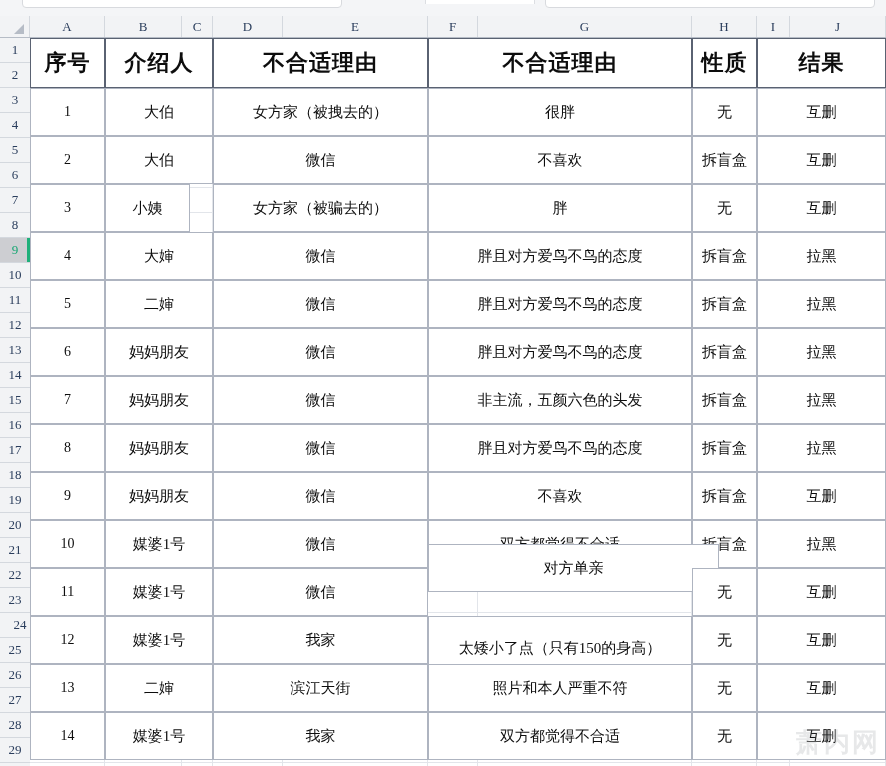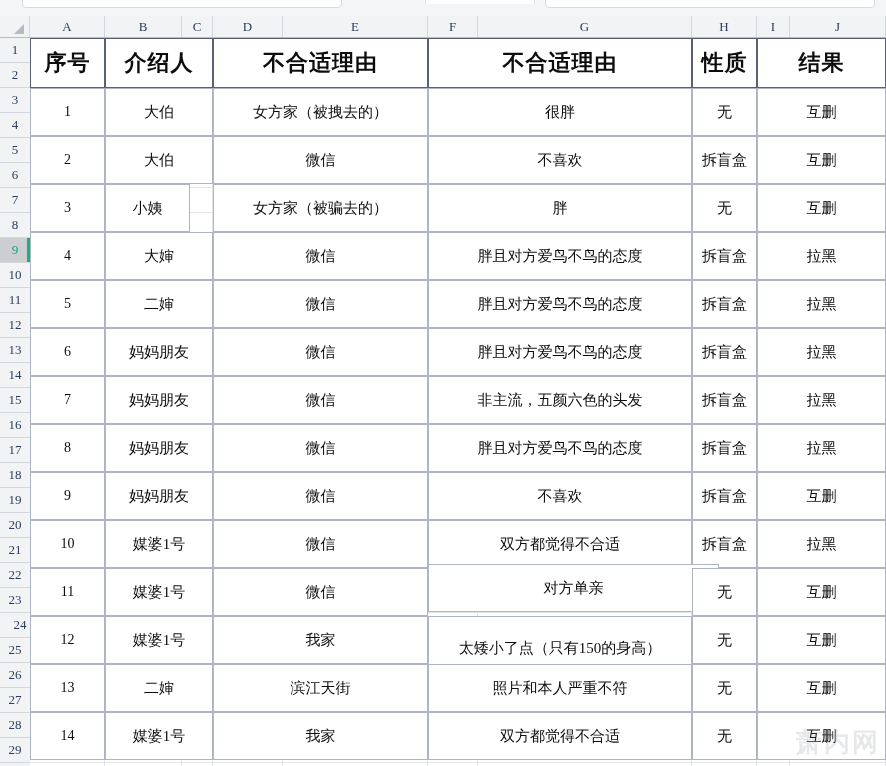--- a/index.html
+++ b/index.html
@@ -365,21 +365,21 @@
           <div class="cell" style="left: 727px; width: 129px; top: 434px; height: 48px;">互删</div>
           <div class="cell num" style="left: 0px; width: 75px; top: 482px; height: 48px;">10</div>
           <div class="cell" style="left: 75px; width: 108px; top: 482px; height: 48px;">媒婆1号</div>
           <div class="cell" style="left: 183px; width: 215px; top: 482px; height: 48px;">微信</div>
           <div class="cell" style="left: 398px; width: 264px; top: 482px; height: 48px;">双方都觉得不合适</div>
           <div class="cell" style="left: 662px; width: 65px; top: 482px; height: 48px;">拆盲盒</div>
           <div class="cell" style="left: 727px; width: 129px; top: 482px; height: 48px;">拉黑</div>
           <div class="cell num" style="left: 0px; width: 75px; top: 530px; height: 48px;">11</div>
           <div class="cell" style="left: 75px; width: 108px; top: 530px; height: 48px;">媒婆1号</div>
           <div class="cell" style="left: 183px; width: 215px; top: 530px; height: 48px;">微信</div>
-          <div class="cell" style="left: 398px; width: 291px; top: 526px; height: 48px; font-family: Liberation Serif, serif;">对方单亲</div>
+          <div class="cell" style="left: 398px; width: 291px; top: 506px; height: 48px; font-family: Liberation Serif, serif;">对方单亲</div>
           <div class="cell" style="left: 662px; width: 65px; top: 530px; height: 48px;">无</div>
           <div class="cell" style="left: 727px; width: 129px; top: 530px; height: 48px;">互删</div>
           <div class="cell num" style="left: 0px; width: 75px; top: 578px; height: 48px;">12</div>
           <div class="cell" style="left: 75px; width: 108px; top: 578px; height: 48px;">媒婆1号</div>
           <div class="cell" style="left: 183px; width: 215px; top: 578px; height: 48px;">我家</div>
           <div class="cell" style="left: 398px; width: 264px; top: 578px; height: 64px;">太矮小了点（只有150的身高）</div>
           <div class="cell" style="left: 662px; width: 65px; top: 578px; height: 48px;">无</div>
           <div class="cell" style="left: 727px; width: 129px; top: 578px; height: 48px;">互删</div>
           <div class="cell num" style="left: 0px; width: 75px; top: 626px; height: 48px;">13</div>
           <div class="cell" style="left: 75px; width: 108px; top: 626px; height: 48px;">二婶</div>

